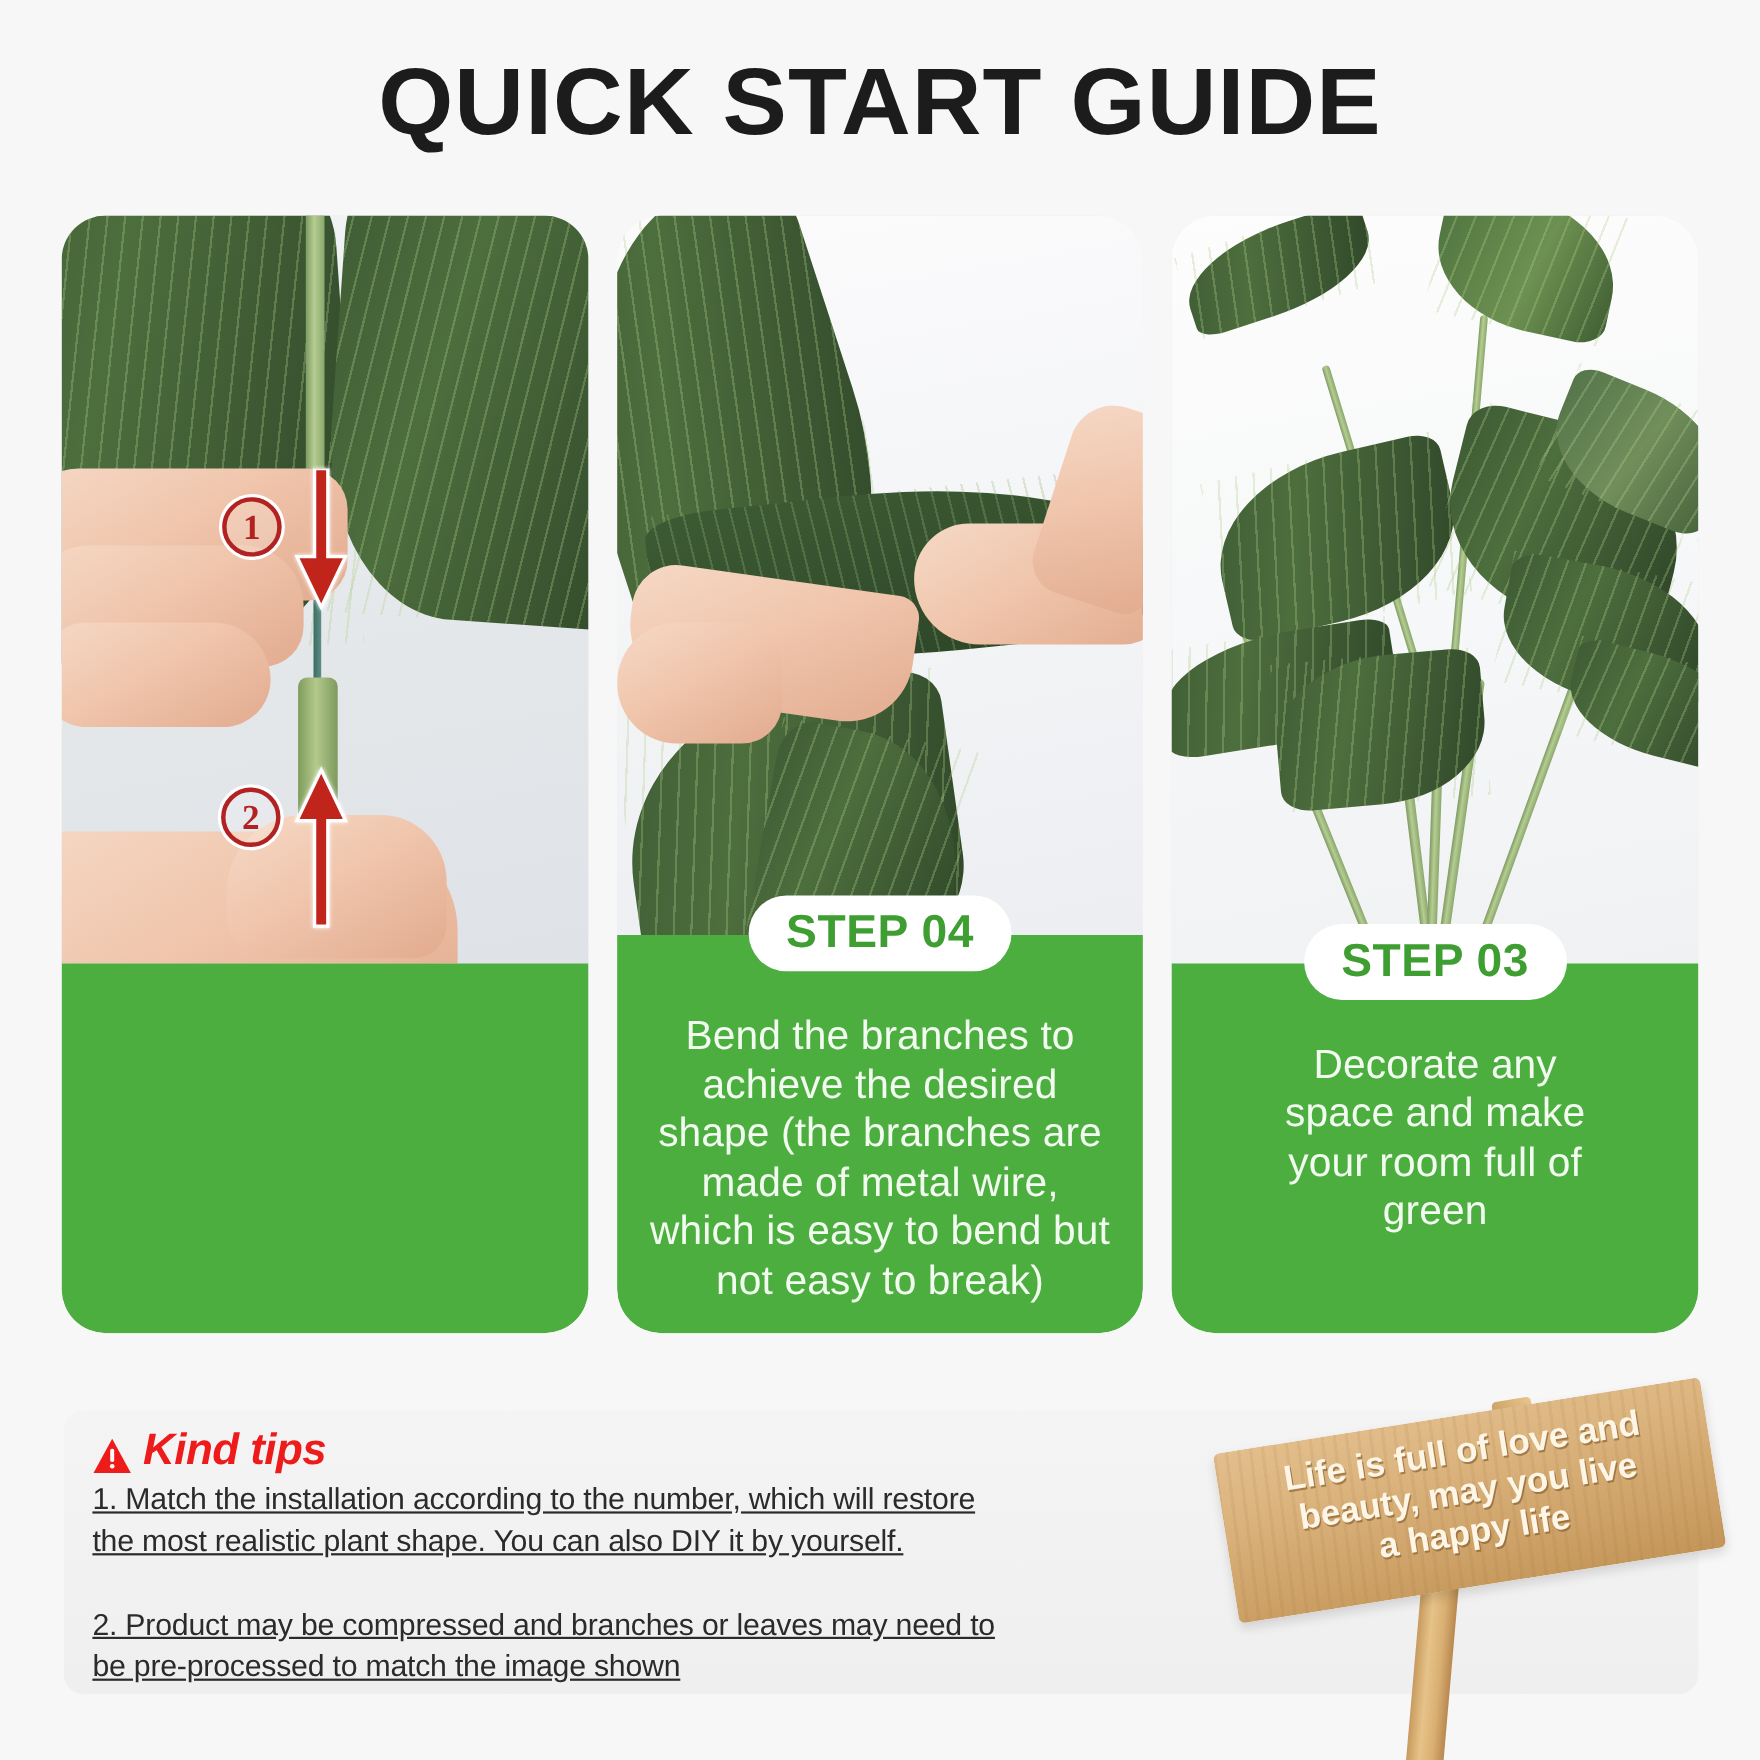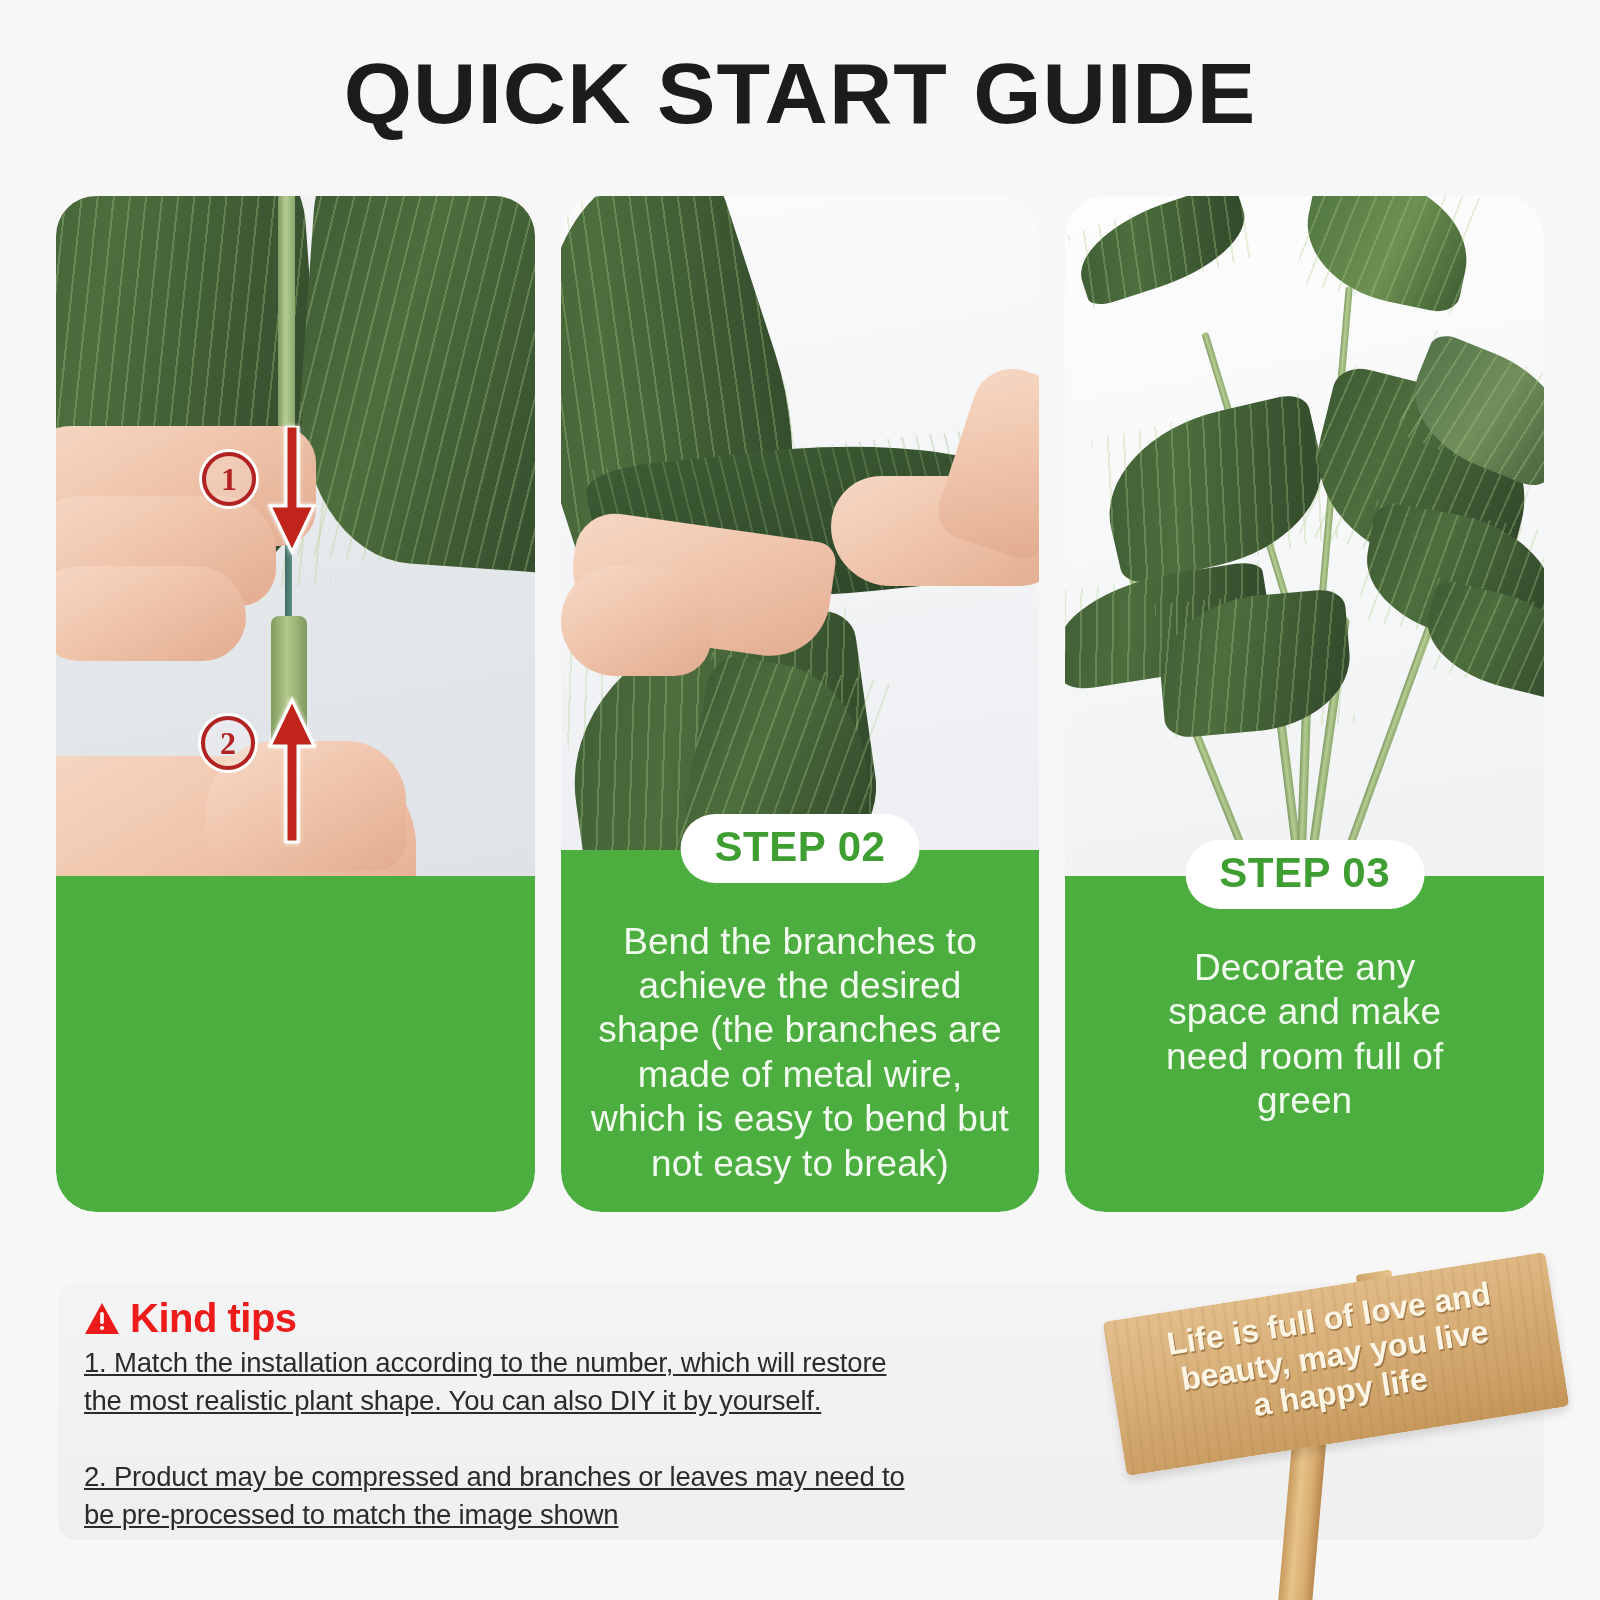--- a/index.html
+++ b/index.html
@@ -127,21 +127,21 @@
   .tips-card {
     position: absolute;
     left: 58px; top: 1282px;
     width: 1486px; height: 258px;
     background: linear-gradient(180deg,#f4f4f5 0%,#efeff0 100%);
     border-radius: 18px;
   }
   .tips-head {
     position: absolute;
     left: 26px; top: 14px;
-    display: flex; align-items: center; gap: 10px;
+    display: flex; align-items: flex-end; gap: 10px; font-style: italic;
   }
   .warn-icon { width: 36px; height: 34px; display:block; }
   .tips-title {
     color: #ee1b1b;
     font-size: 40px;
     font-weight: 700;
     letter-spacing: -.5px;
   }
   .tips-body {
     position: absolute;
@@ -268,21 +268,21 @@
           <div class="leaf-stripes"></div>
         </div>
 
         <div class="skin" style="left:270px;top:280px;width:230px;height:110px;border-radius:50px 30px 40px 60px;"></div>
         <div class="skin" style="left:395px;top:175px;width:110px;height:180px;border-radius:40px 50px 20px 30px;transform:rotate(18deg);"></div>
         <div class="skin" style="left:10px;top:330px;width:260px;height:120px;border-radius:40px 20px 60px 70px;transform:rotate(8deg);"></div>
         <div class="skin" style="left:0px;top:370px;width:150px;height:110px;border-radius:60px 40px 40px 60px;"></div>
       </div>
 
       <div class="caption">
-        <div class="step-badge">STEP 02</div>
+        <div class="step-badge">STEP 04</div>
         <div class="caption-text">Bend the branches to
 achieve the desired
 shape (the branches are
 made of metal wire,
 which is easy to bend but
 not easy to break)</div>
       </div>
     </div>
 
     <div class="step-card">
@@ -322,21 +322,21 @@
         </div>
         <div class="leaf" style="left:360px;top:400px;width:160px;height:90px;border-radius:14% 60% 14% 56%;transform:rotate(14deg);">
           <div class="leaf-stripes"></div>
         </div>
       </div>
 
       <div class="caption">
         <div class="step-badge">STEP 03</div>
         <div class="caption-text">Decorate any
 space and make
-need room full of
+your room full of
 green</div>
       </div>
     </div>
 
   </div>
 
   <div class="tips-card">
     <div class="tips-head">
       <svg class="warn-icon" viewBox="0 0 36 34">
         <path d="M18 1 L35 32 H1 Z" fill="#ee1b1b"></path>

